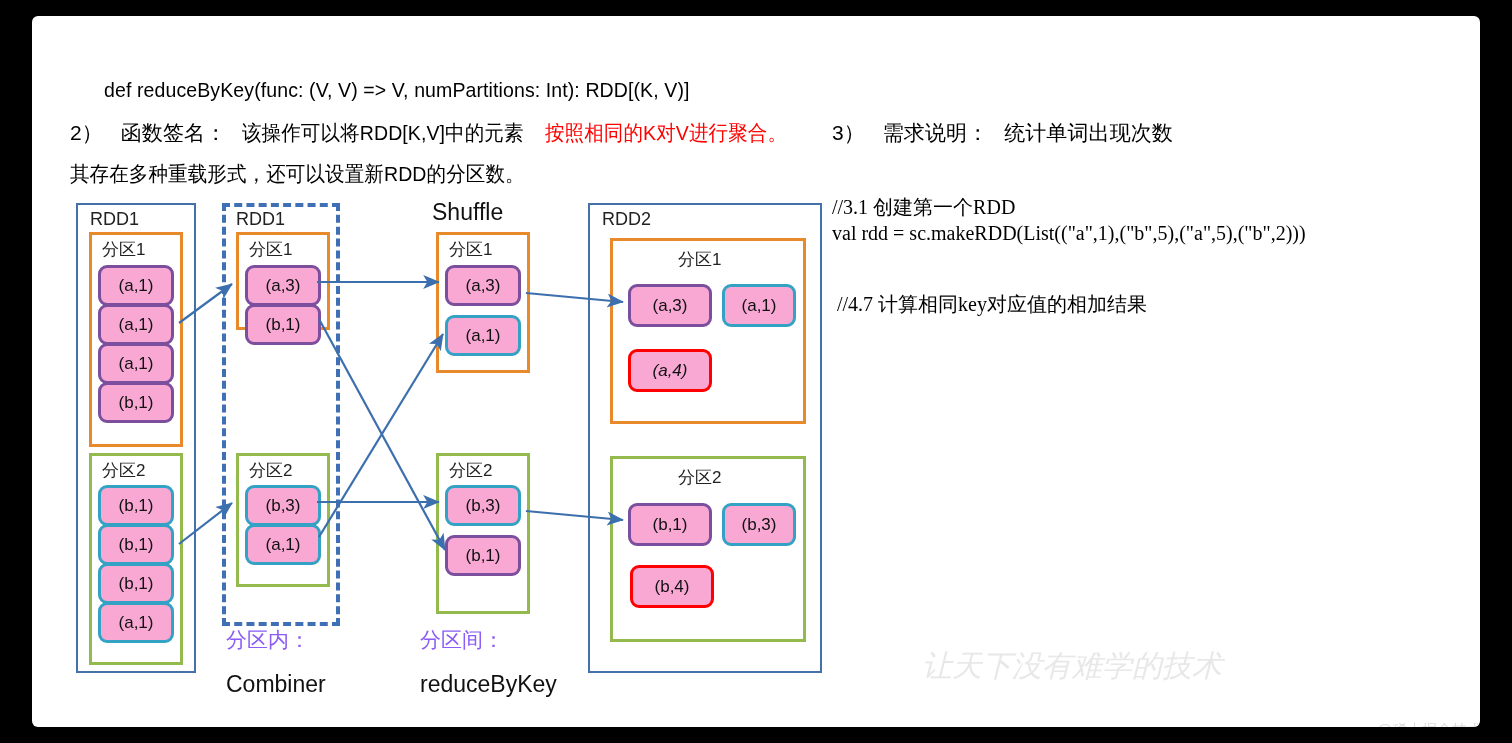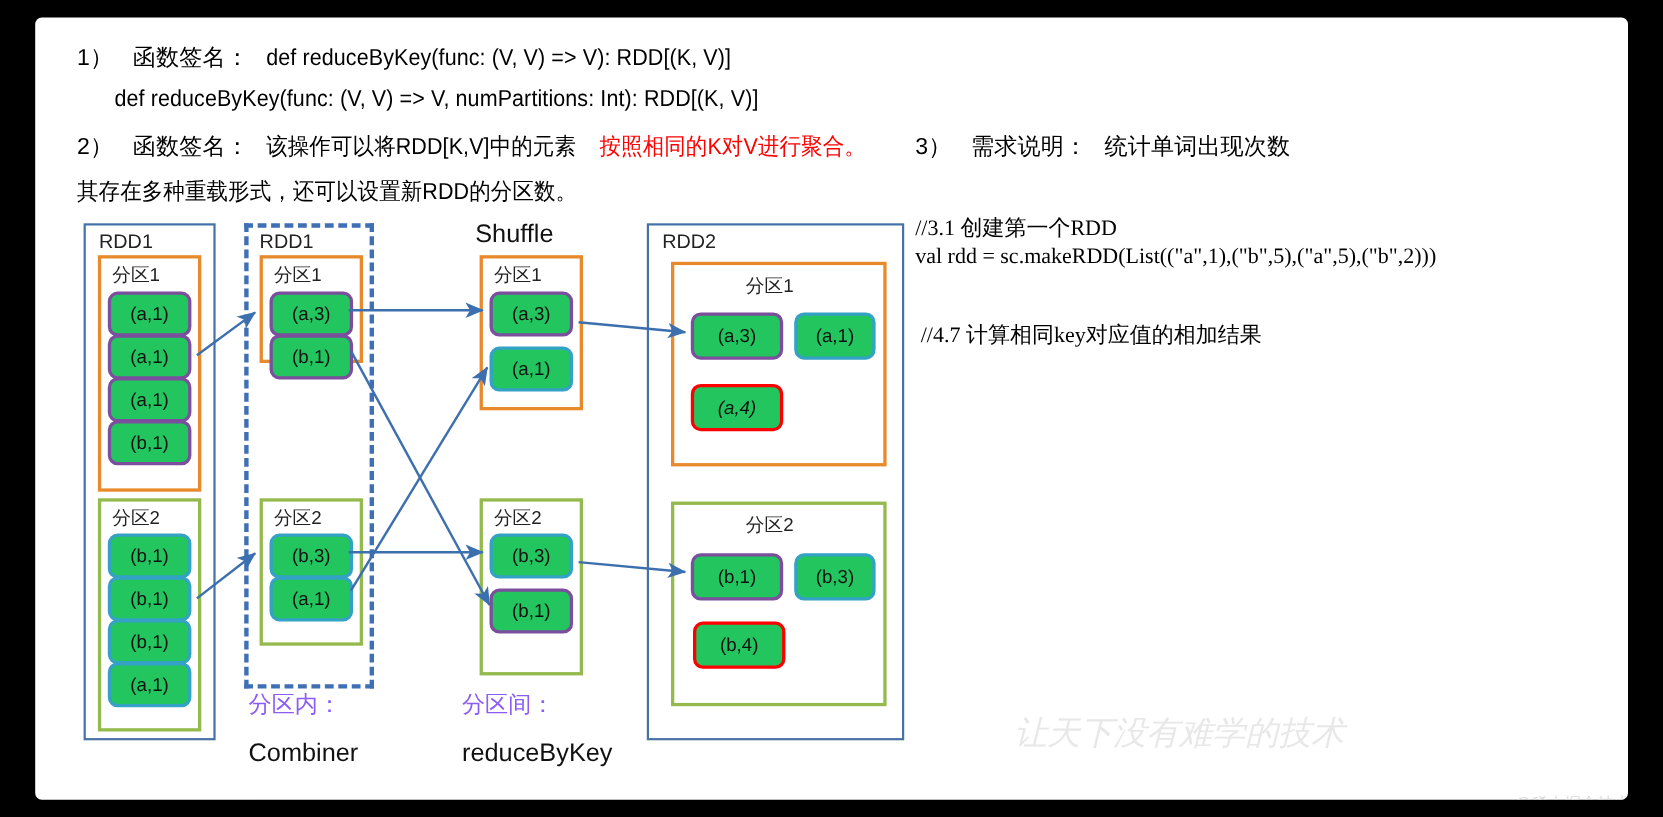--- a/index.html
+++ b/index.html
@@ -20,21 +20,21 @@
   .red{color:#ff0000;}
   .serif{font-family:"Liberation Serif","DejaVu Serif",serif;}
 
   
   #diagram{position:absolute;left:0;top:0;width:1448px;height:711px;}
   .outer{position:absolute;border:2.5px solid #4472a8;background:#fff;}
   .outer-dashed{position:absolute;border:4px dashed #3f6fb5;background:transparent;}
   .part{position:absolute;border:3px solid #e8892b;background:#fff;}
   .part.green{border-color:#94b94d;}
   .cell{
-    position:absolute;border:3px solid #7b4f9d;border-radius:9px;background:#22c55e;
+    position:absolute;border:3px solid #7b4f9d;border-radius:9px;background:#f9a8d4;
     display:flex;align-items:center;justify-content:center;
     font-size:17px;color:#111;
   }
   .cell.teal{border-color:#34a2c4;}
   .cell.redb{border-color:#ff0000;}
   .lbl{position:absolute;font-size:17px;color:#222;white-space:nowrap;}
   .lbl.title{font-size:18px;}
   .bigLbl{position:absolute;font-size:23px;color:#111;white-space:nowrap;}
   .cnLbl{position:absolute;font-size:21px;color:#8b5cf6;white-space:nowrap;}
 
@@ -46,27 +46,20 @@
        font-family:"Liberation Serif",serif;font-style:italic;white-space:nowrap;}
   .wm2{position:absolute;left:1345px;top:705px;font-size:15px;color:#dcdcdc;
        white-space:nowrap;}
 </style>
 </head>
 <body>
 
 <div id="page">
   <div id="sheet">
 
-    <div class="txt lineA" style="left:38px;top:22px;">
-      <span>1）</span>
-      <span style="display:inline-block;width:6px"></span>
-      <span>函数签名：</span>
-      <span style="display:inline-block;width:4px"></span>
-      <span class="narrow">def reduceByKey(func: (V, V) =&gt; V): RDD[(K, V)]</span>
-    </div>
 
     <div class="txt lineA narrow" style="left:72px;top:62px;">def reduceByKey(func: (V, V) =&gt; V, numPartitions: Int): RDD[(K, V)]</div>
 
     <div class="txt lineA" style="left:38px;top:103px;">
       <span>2）</span>
       <span style="display:inline-block;width:6px"></span>
       <span>函数签名：</span>
       <span style="display:inline-block;width:4px"></span>
       <span class="narrow">该操作可以将RDD[K,V]中的元素</span><span class="narrow red">按照相同的K对V进行聚合。</span>
     </div>

